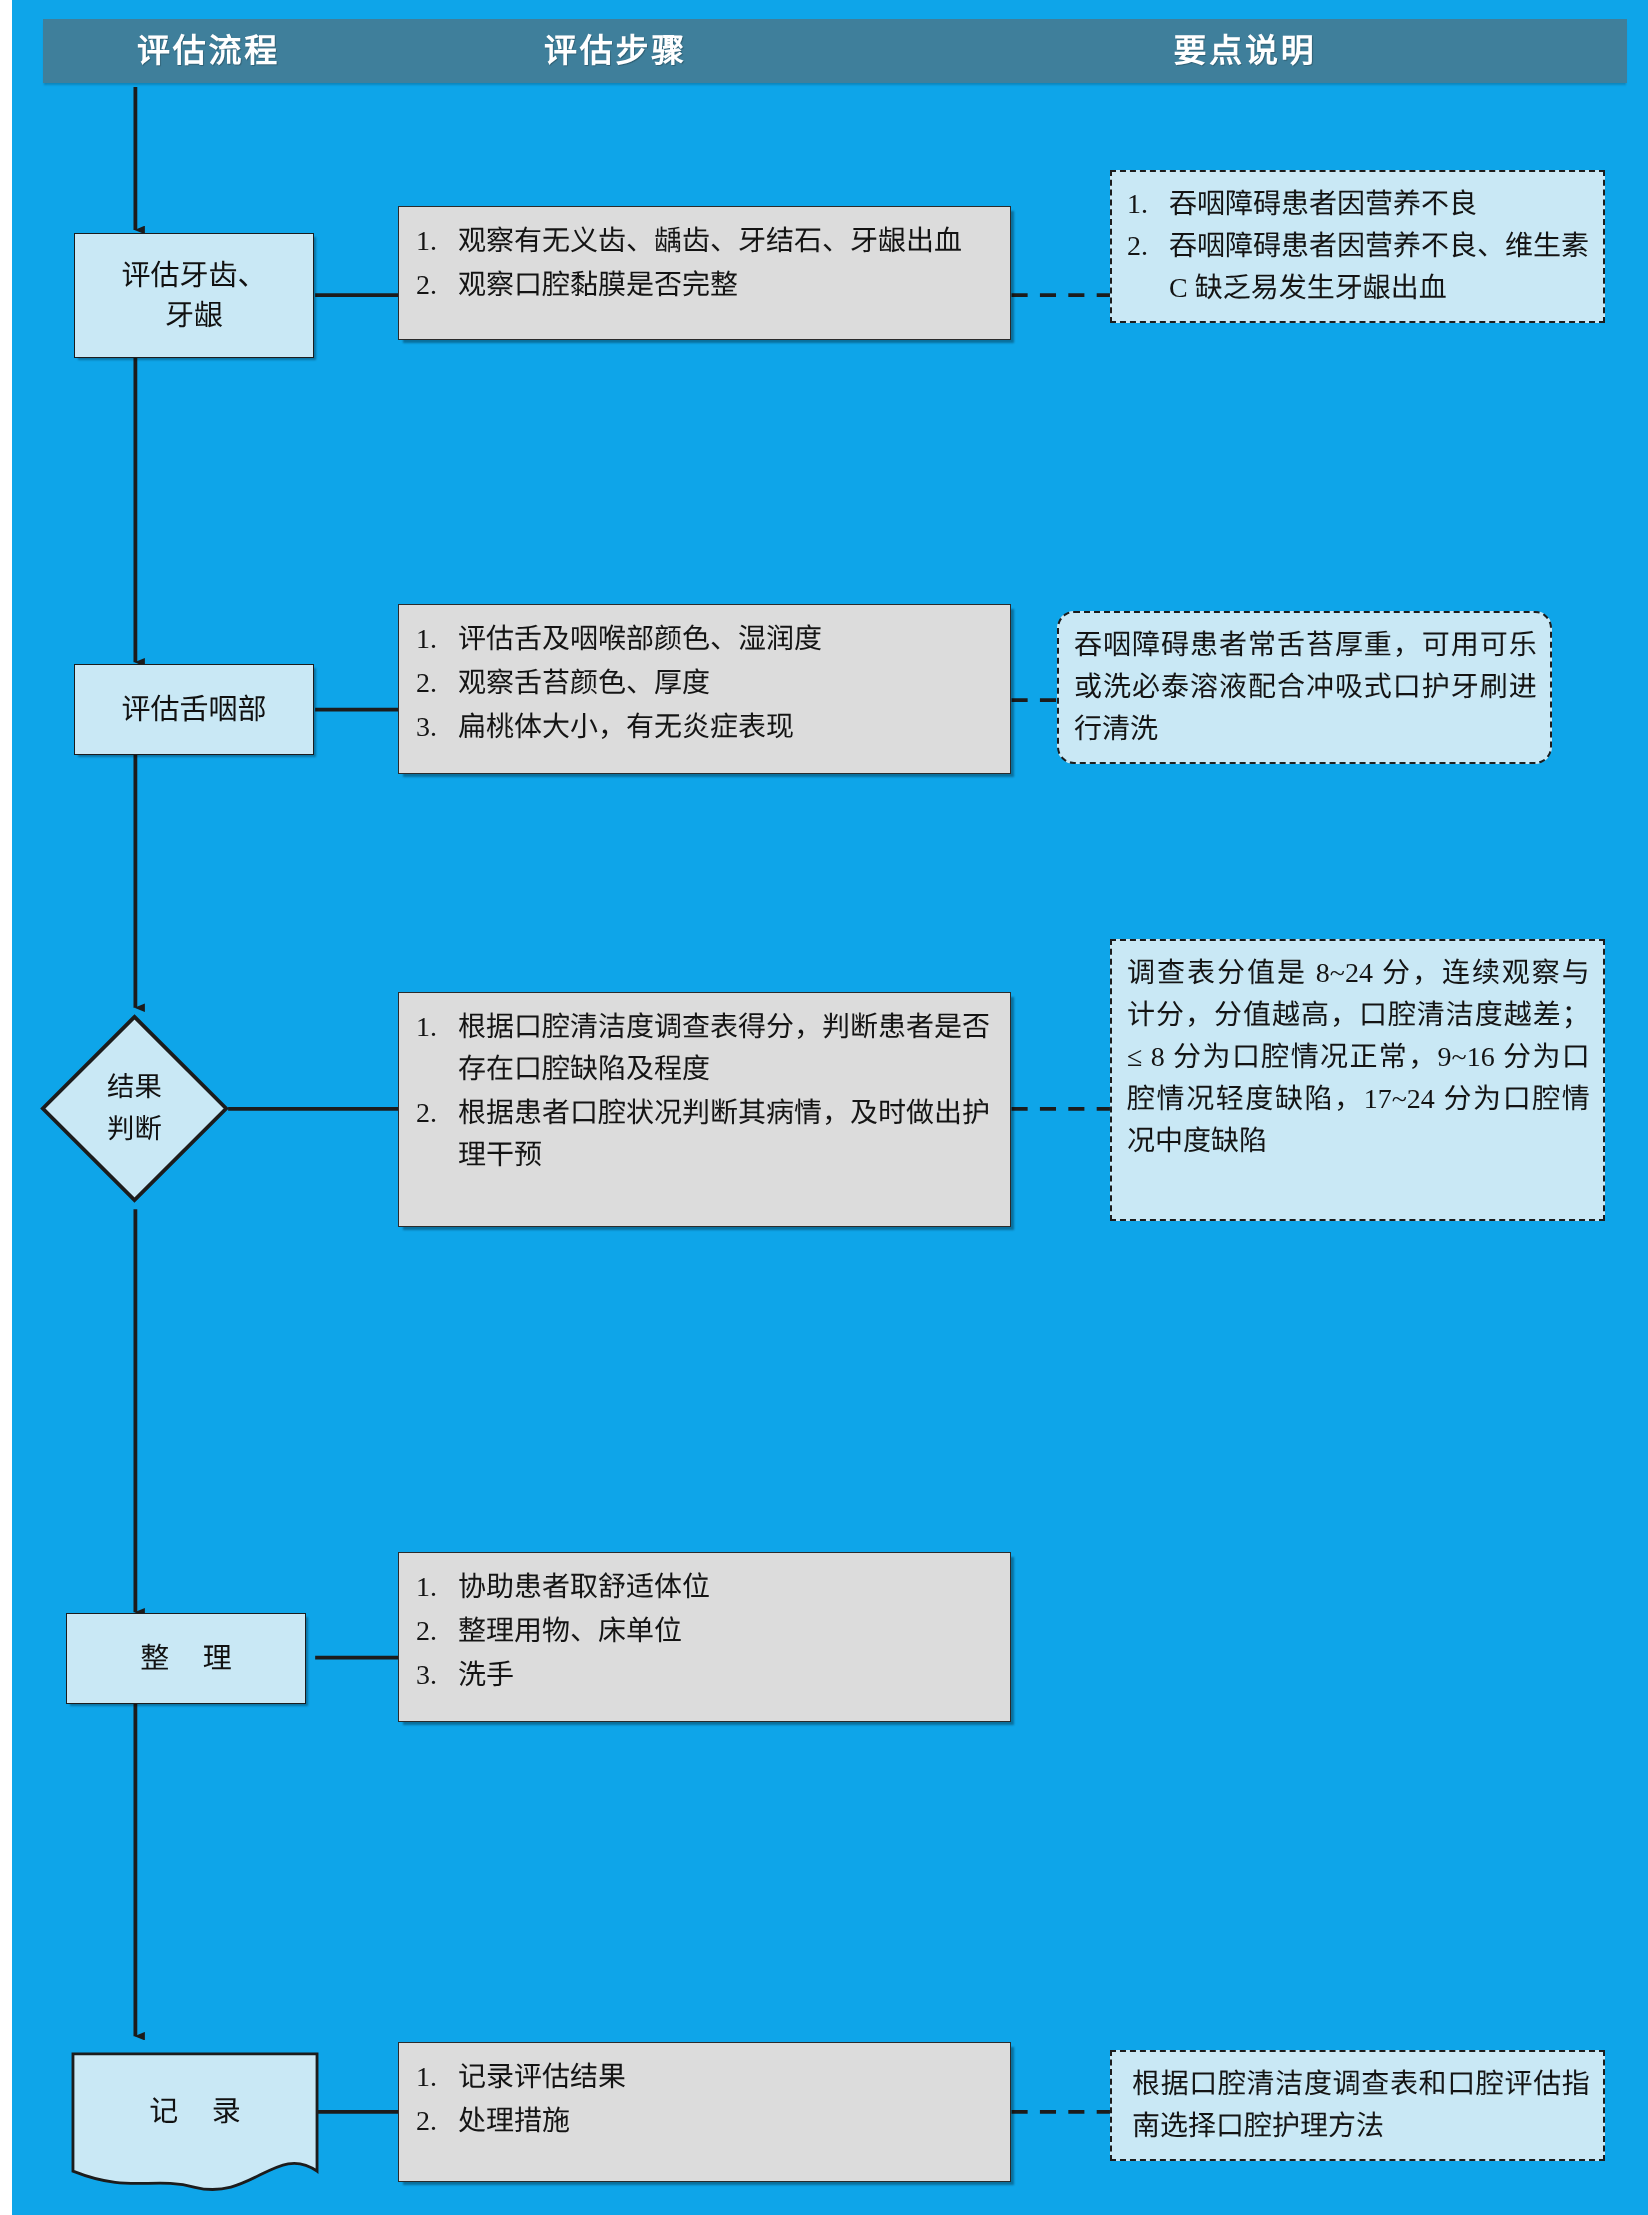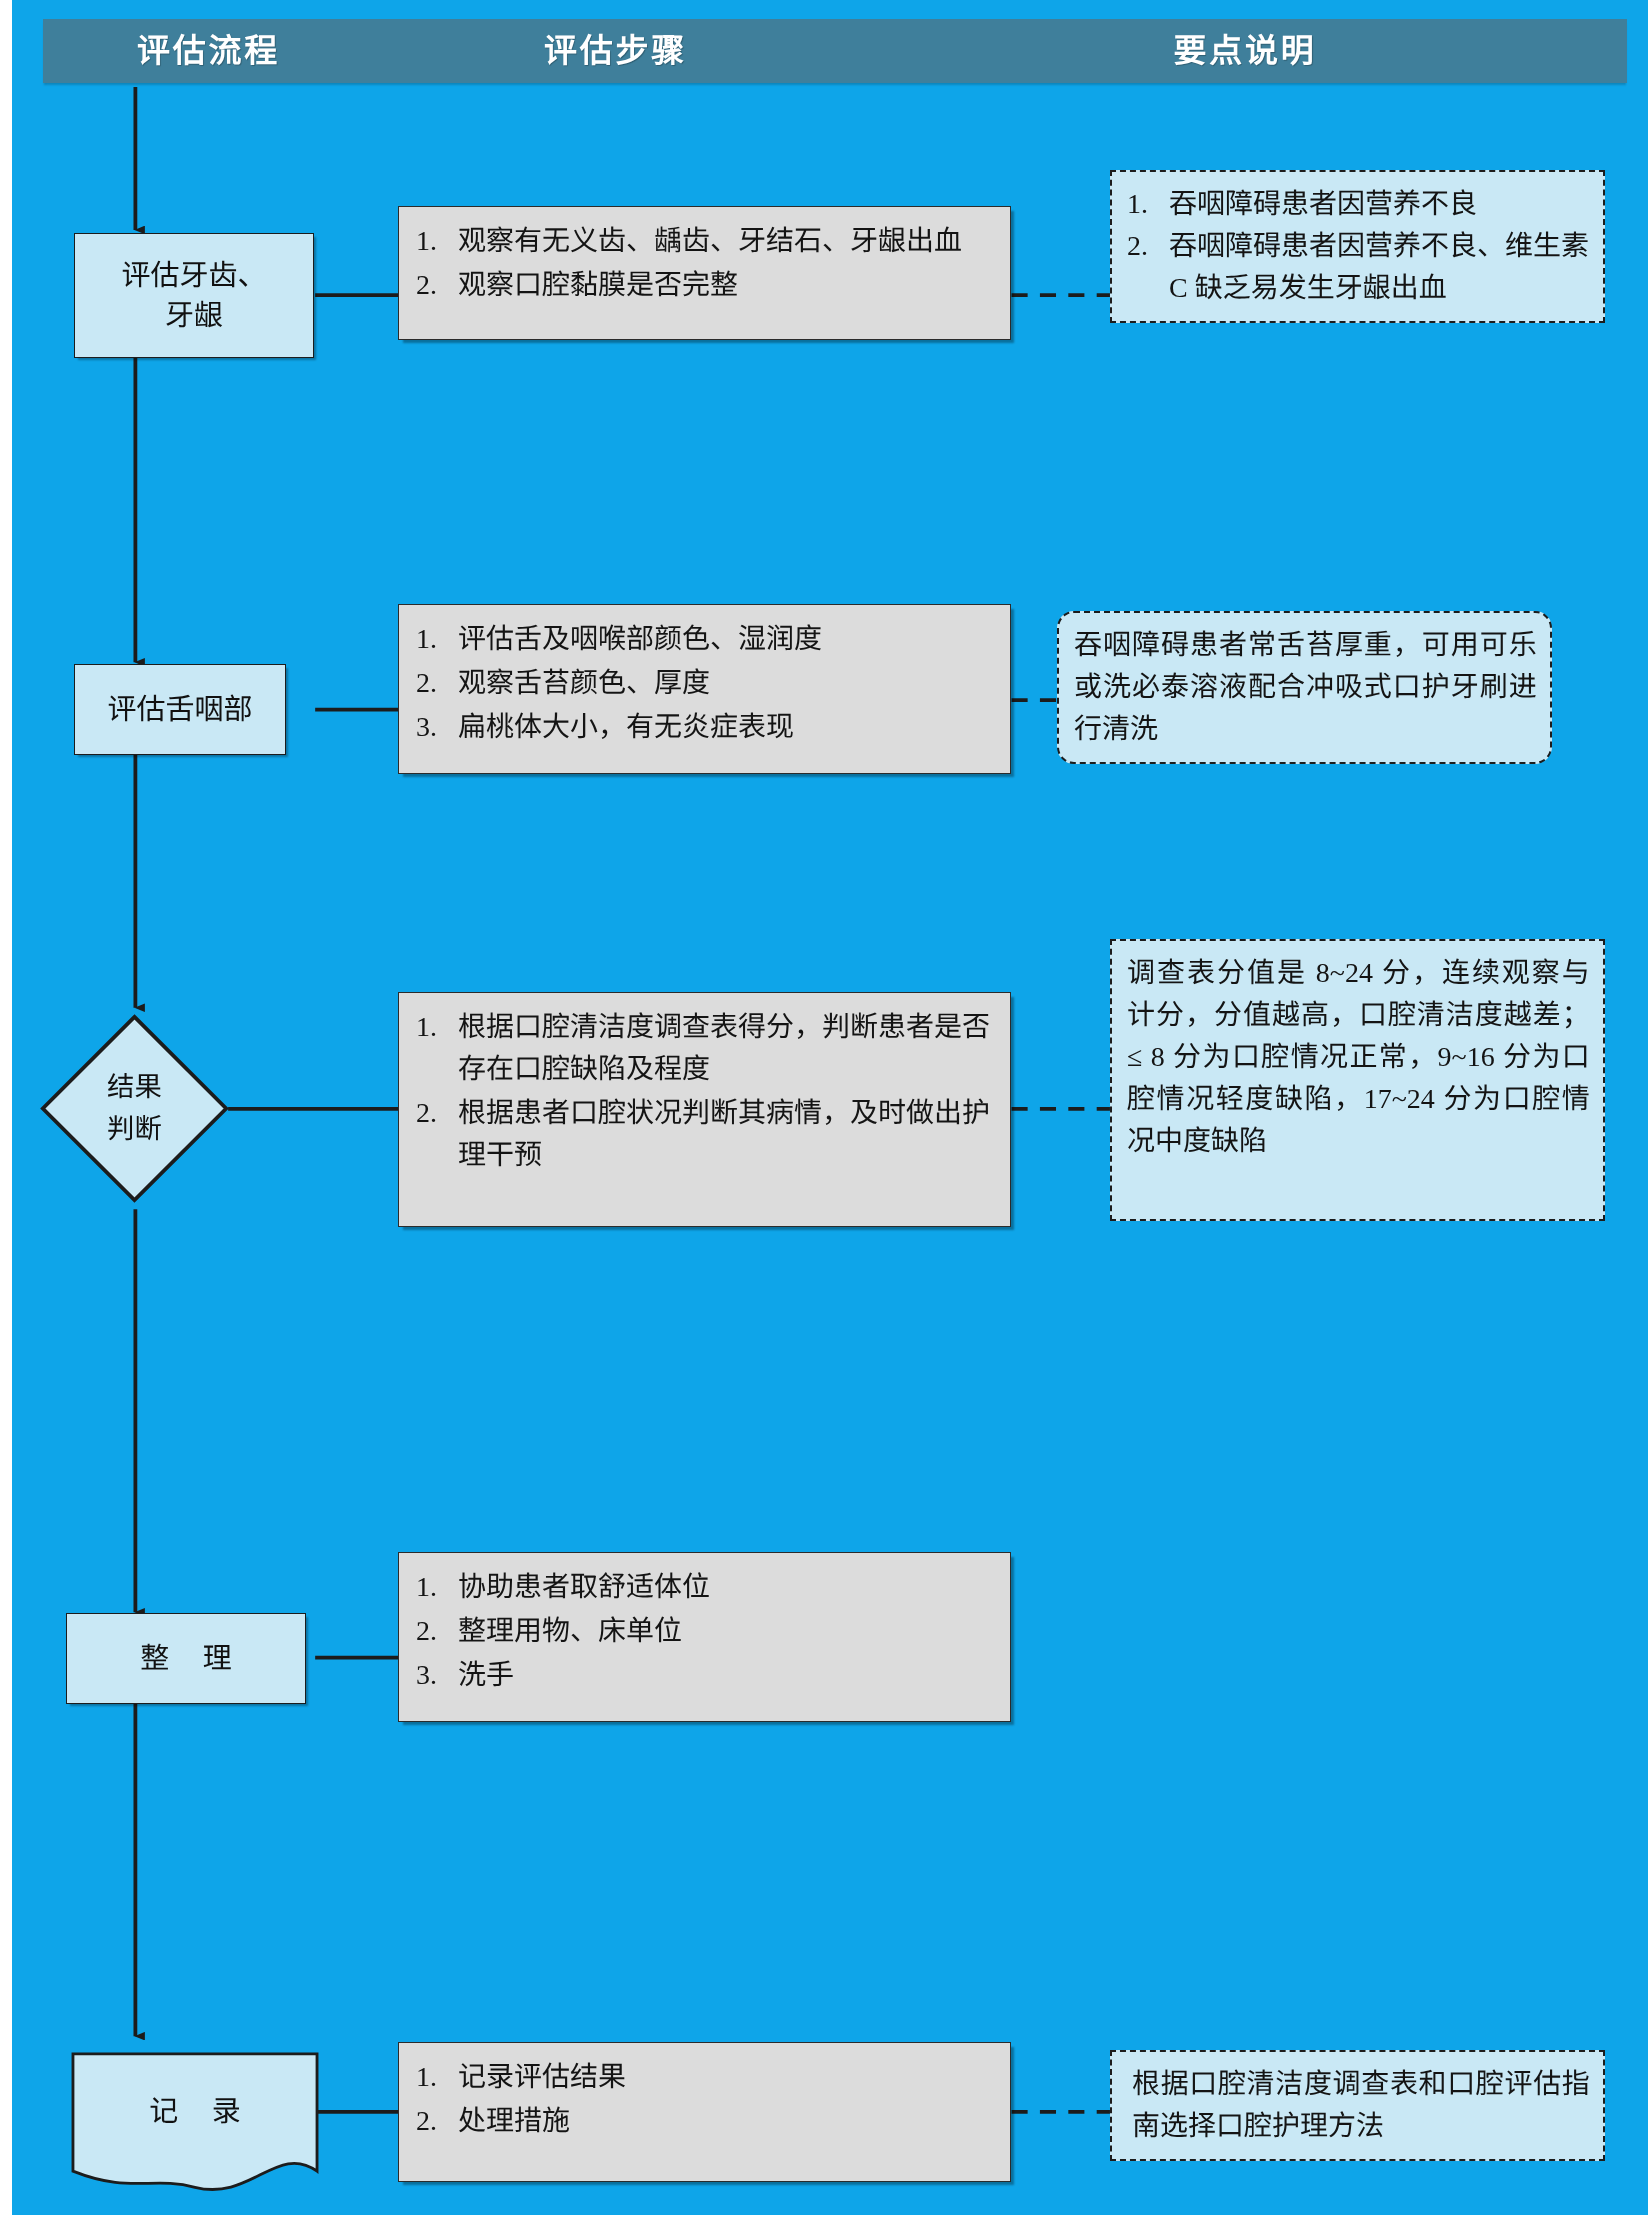--- a/index.html
+++ b/index.html
@@ -250,21 +250,21 @@
         <span class="num">1.</span>
         <span class="txt">吞咽障碍患者因营养不良</span>
       </li>
       <li>
         <span class="num">2.</span>
         <span class="txt">吞咽障碍患者因营养不良、维生素 C 缺乏易发生牙龈出血</span>
       </li>
     </ol>
   </div>
 
-  <div class="flow-node" style="left:62px; top:664px; width:212px; height:91px; font-size:29px;">
+  <div class="flow-node" style="left:62px; top:664px; width:240px; height:91px; font-size:29px;">
     <span class="lbl">评估舌咽部</span>
   </div>
 
   <div class="step-box" style="left:386px; top:604px; width:613px; height:170px;">
     <ol>
       <li>
         <span class="num">1.</span>
         <span class="txt">评估舌及咽喉部颜色、湿润度</span>
       </li>
       <li>

